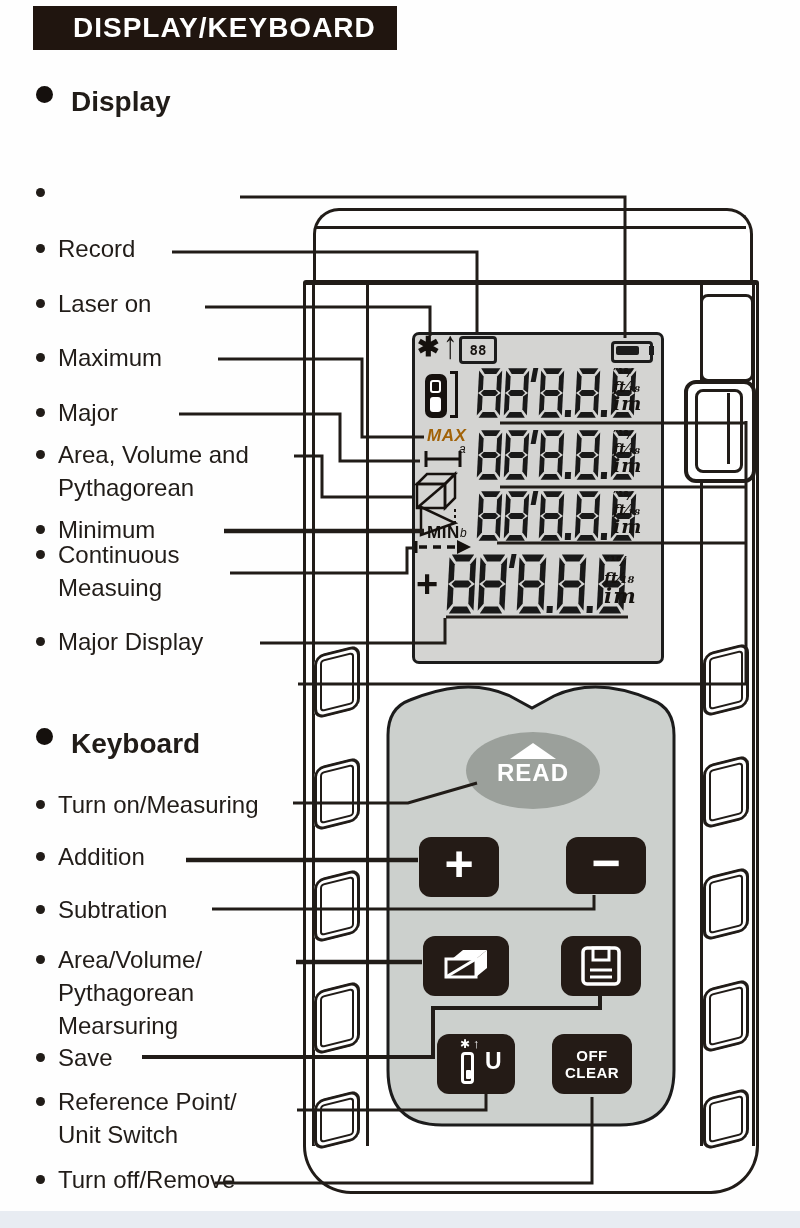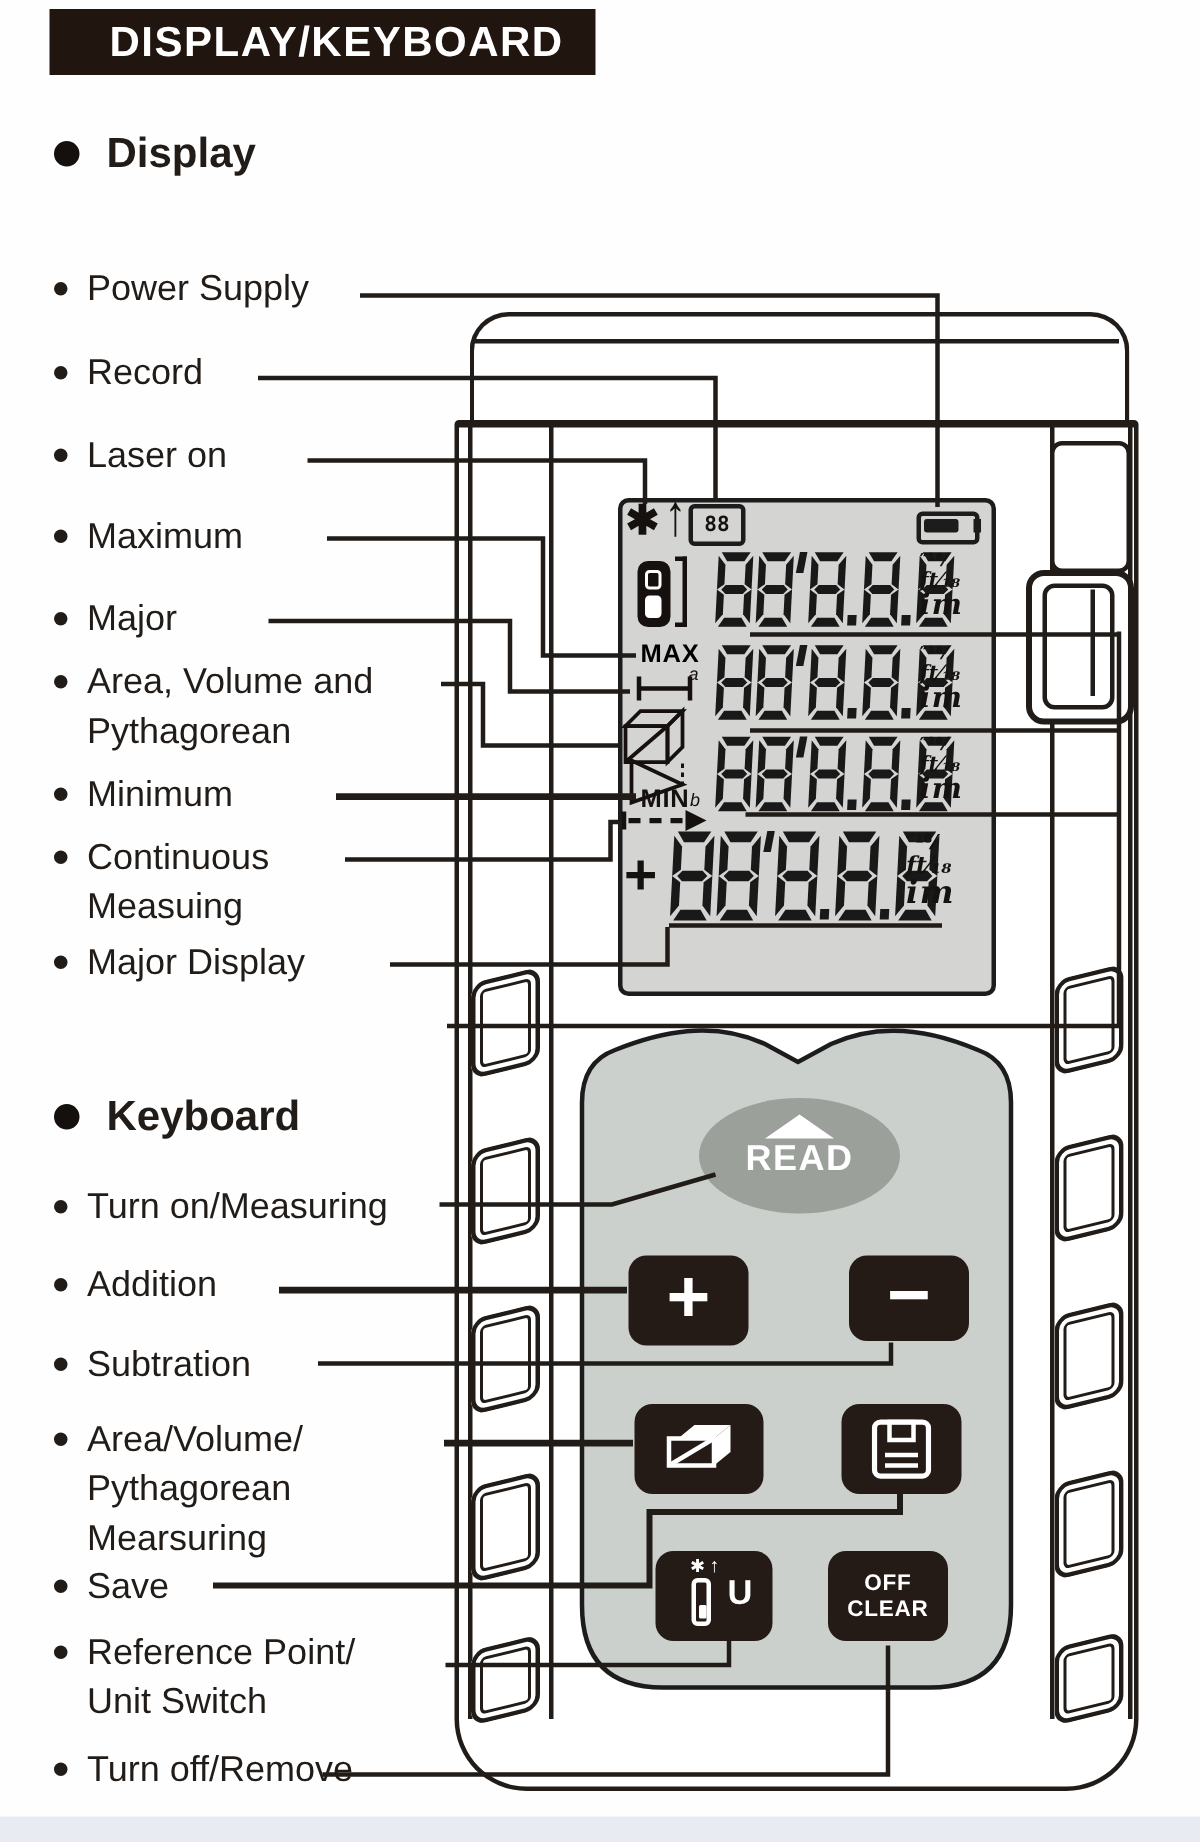--- a/index.html
+++ b/index.html
@@ -4,21 +4,21 @@
 <style>
   html,body{margin:0;padding:0;background:#fff;}
   .page{position:relative;width:800px;height:1228px;background:#fefefe;overflow:hidden;
         font-family:"Liberation Sans",sans-serif;color:#211c18;}
   .abs{position:absolute;}
   
   .title-bar{position:absolute;left:33px;top:6px;width:364px;height:44px;background:#20150f;
              display:flex;align-items:center;padding-left:40px;box-sizing:border-box;}
   .title-bar span{color:#fff;font-weight:bold;font-size:28px;letter-spacing:1px;}
   
-  .section-h{position:absolute;display:flex;align-items:center;gap:18px;font-size:28px;font-weight:bold;}
+  .section-h{position:absolute;display:flex;gap:18px;font-size:28px;font-weight:bold;}
   .section-h .bdot{width:17px;height:17px;border-radius:50%;background:#15100d;flex:none;}
   
   .lbl{position:absolute;left:36px;display:flex;gap:13px;font-size:24px;line-height:33px;}
   .lbl .dot{width:9px;height:9px;border-radius:50%;background:#211c18;flex:none;margin-top:12px;}
   .lbl .txt{white-space:pre-line;}
   
   .cap{position:absolute;left:313px;top:208px;width:434px;height:72px;background:#fff;
        border:3px solid #211c18;border-bottom:none;border-radius:26px 26px 0 0;}
   .cap-seam{position:absolute;left:316px;top:226px;width:430px;border-top:3px solid #211c18;}
   .bod{position:absolute;left:303px;top:280px;width:456px;height:914px;background:#fff;box-sizing:border-box;
@@ -40,21 +40,21 @@
   .recbox{position:absolute;left:459px;top:336px;width:32px;height:22px;border:3px solid #1c1c1c;border-radius:4px;
           display:flex;align-items:center;justify-content:center;
           font-family:"DejaVu Sans Mono",monospace;font-weight:bold;font-size:14px;color:#15110e;}
   .batt{position:absolute;left:611px;top:341px;width:36px;height:16px;border:3px solid #1c1c1c;border-radius:4px;}
   .batt-fill{position:absolute;left:616px;top:346px;width:23px;height:9px;background:#1c1c1c;border-radius:2px;}
   .batt-nub{position:absolute;left:649px;top:346px;width:5px;height:9px;background:#1c1c1c;}
   .meter{position:absolute;left:425px;top:374px;width:22px;height:44px;background:#16110e;border-radius:7px;}
   .meter-w1{position:absolute;left:430px;top:380px;width:11px;height:13px;border:2px solid #fff;border-radius:3px;box-sizing:border-box;}
   .meter-w2{position:absolute;left:430px;top:397px;width:11px;height:15px;background:#fff;border-radius:3px;}
   .rbrack{position:absolute;left:450px;top:371px;width:8px;height:47px;border:3px solid #16110e;border-left:none;box-sizing:border-box;}
-  .maxl{position:absolute;left:427px;top:426px;font-size:17px;font-weight:800;color:#000000;letter-spacing:.5px;}
+  .maxl{position:absolute;left:427px;top:426px;font-size:17px;font-weight:800;color:#a16207;letter-spacing:.5px;font-style:italic;}
   .minl{position:absolute;left:427px;top:523px;font-size:17px;font-weight:800;color:#15110e;letter-spacing:.5px;}
   .supa{position:absolute;left:459px;top:442px;font-size:12px;font-style:italic;color:#15110e;}
   .subb{position:absolute;left:460px;top:526px;font-size:12px;font-style:italic;color:#15110e;}
   .plusind{position:absolute;left:416px;top:563px;font-size:38px;font-weight:bold;color:#15110e;}
   .lcdrow{position:absolute;display:flex;align-items:stretch;gap:2px;transform:skewX(-3deg);}
   .lcdrow .dg{display:block;}
   .apos{position:relative;width:6px;}
   .apos::before{content:"";position:absolute;top:1px;left:0;width:5px;height:14px;background:#191919;transform:skewX(-8deg);}
   .dotm{position:relative;width:7px;}
   .dotm::before{content:"";position:absolute;bottom:2px;left:0;width:6px;height:7px;background:#191919;}
@@ -105,21 +105,20 @@
     <span>DISPLAY/KEYBOARD</span>
   </div>
 
   <div class="section-h" style="left:36px;top:86px;">
     <span class="bdot"></span>
     <span>Display</span>
   </div>
 
   <div class="lbl" style="top:176px">
       <span class="dot"></span>
-      <span class="txt">Power Supply</span>
     </div>
   <div class="lbl" style="top:232px">
       <span class="dot"></span>
       <span class="txt">Record</span>
     </div>
   <div class="lbl" style="top:287px">
       <span class="dot"></span>
       <span class="txt">Laser on</span>
     </div>
   <div class="lbl" style="top:341px">
@@ -132,21 +131,21 @@
     </div>
   <div class="lbl" style="top:438px">
       <span class="dot"></span>
       <span class="txt">Area, Volume and
 Pythagorean</span>
     </div>
   <div class="lbl" style="top:513px">
       <span class="dot"></span>
       <span class="txt">Minimum</span>
     </div>
-  <div class="lbl" style="top:555px">
+  <div class="lbl" style="top:538px">
       <span class="dot"></span>
       <span class="txt">Continuous
 Measuing</span>
     </div>
   <div class="lbl" style="top:625px">
       <span class="dot"></span>
       <span class="txt">Major Display</span>
     </div>
 
   <div class="section-h" style="left:36px;top:728px;">

